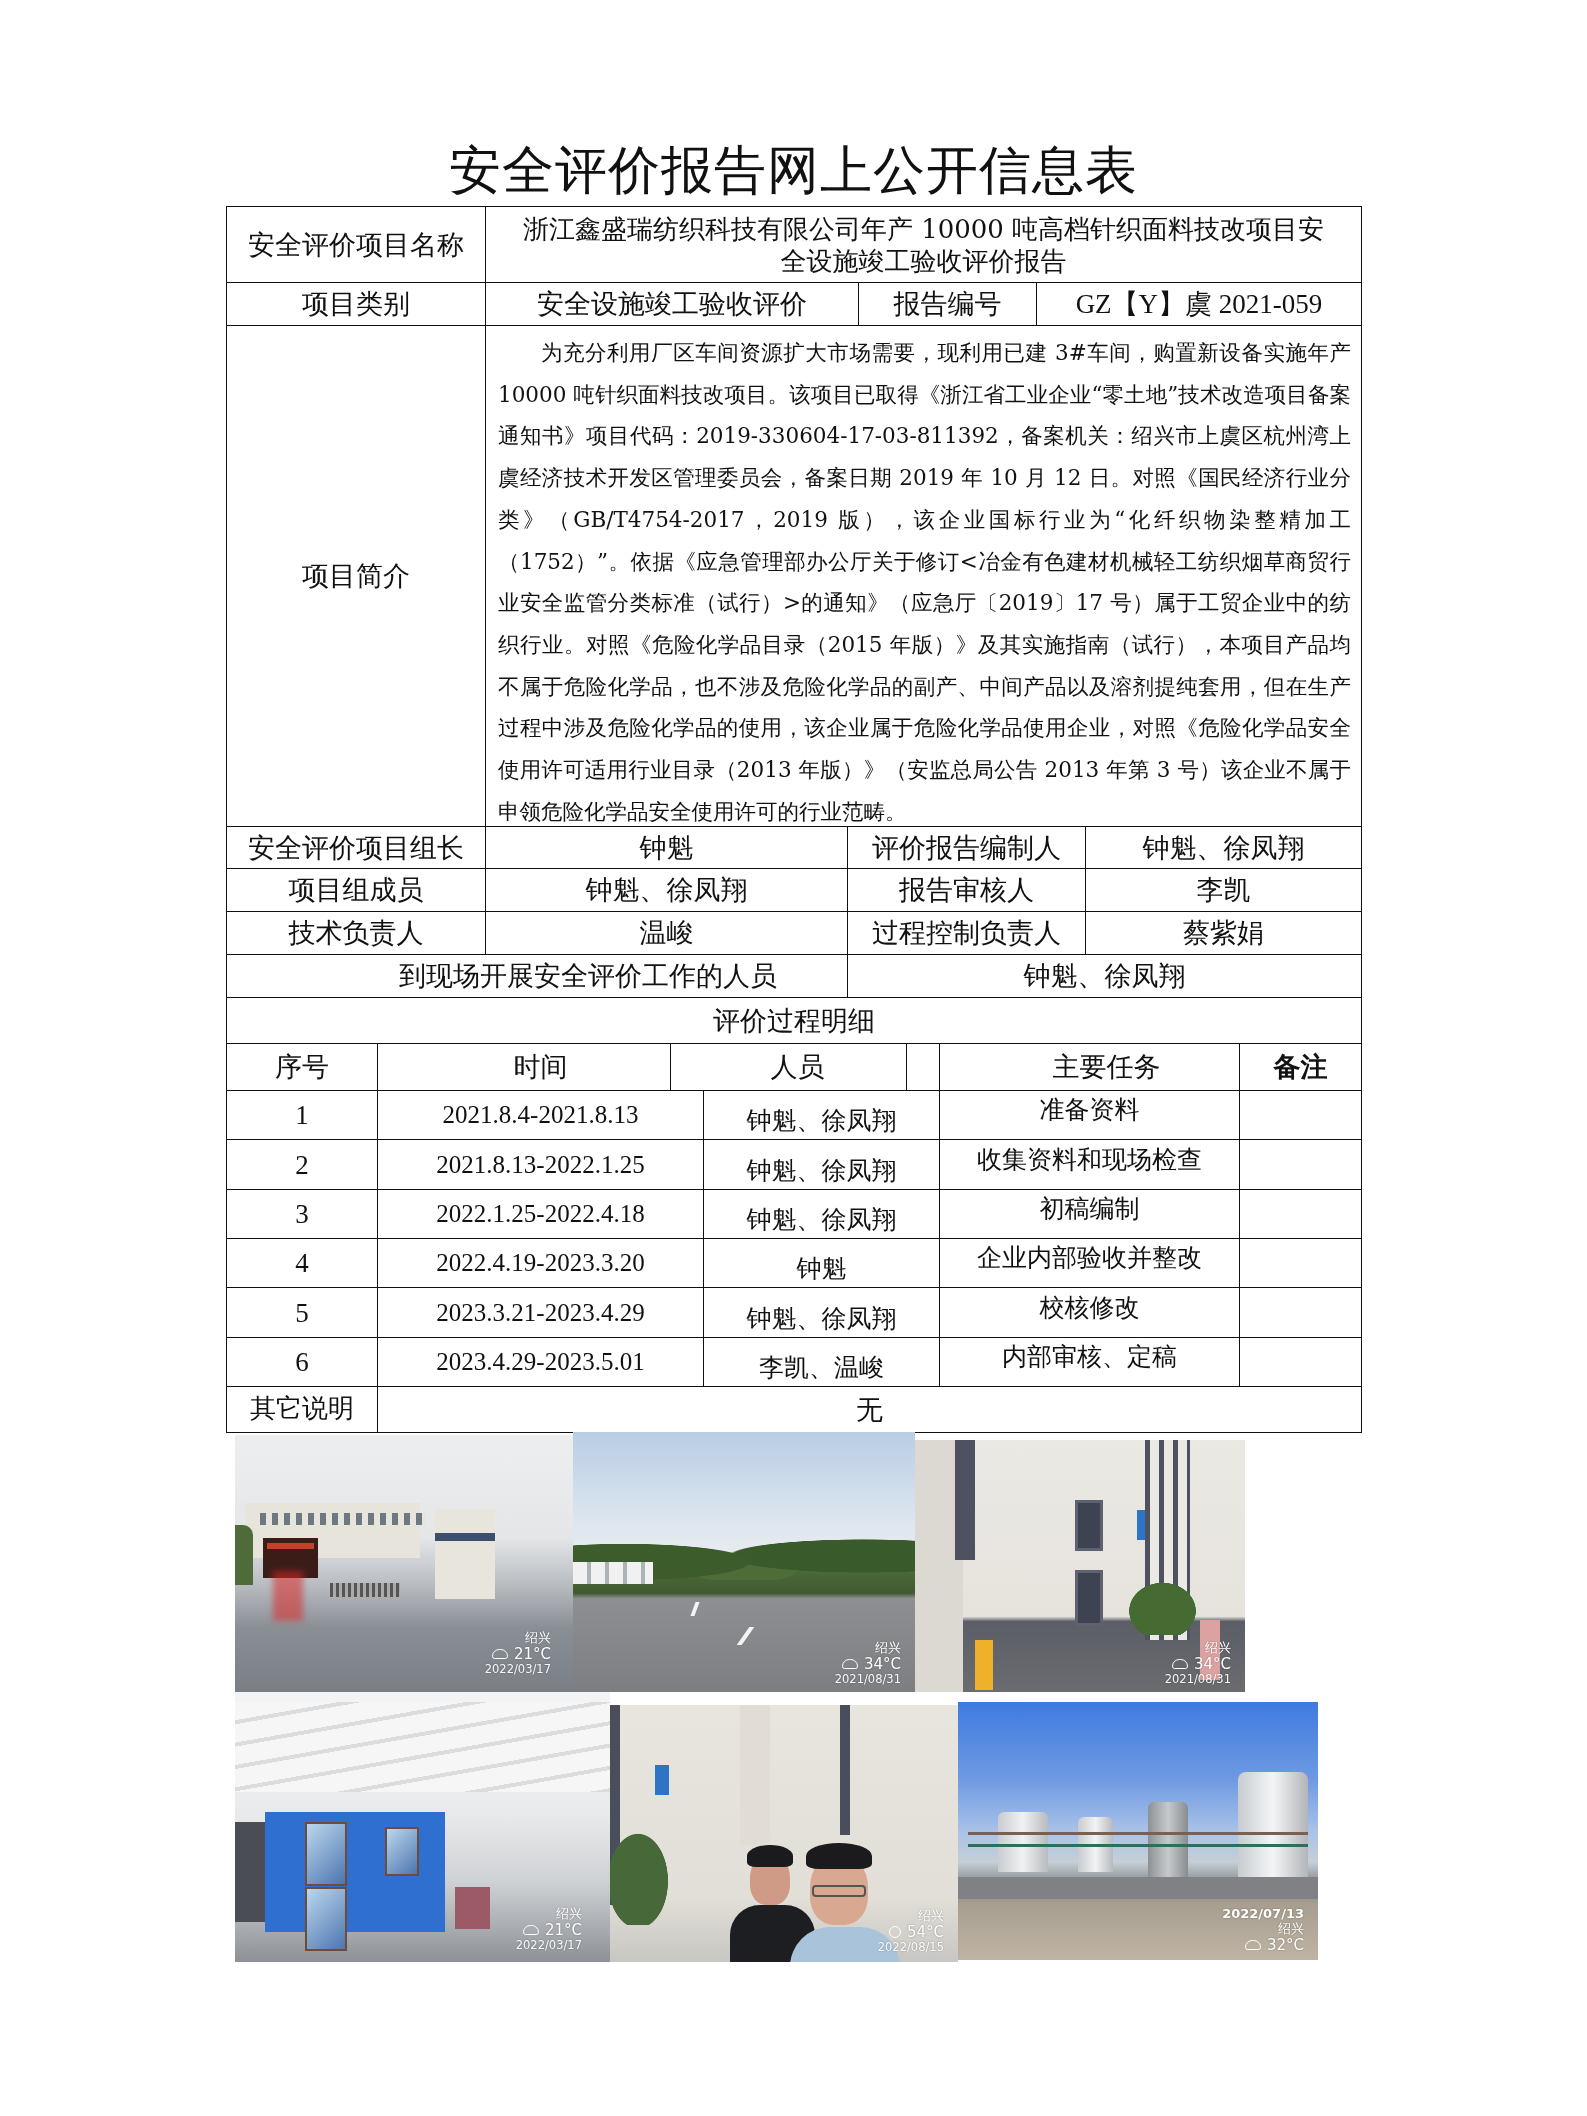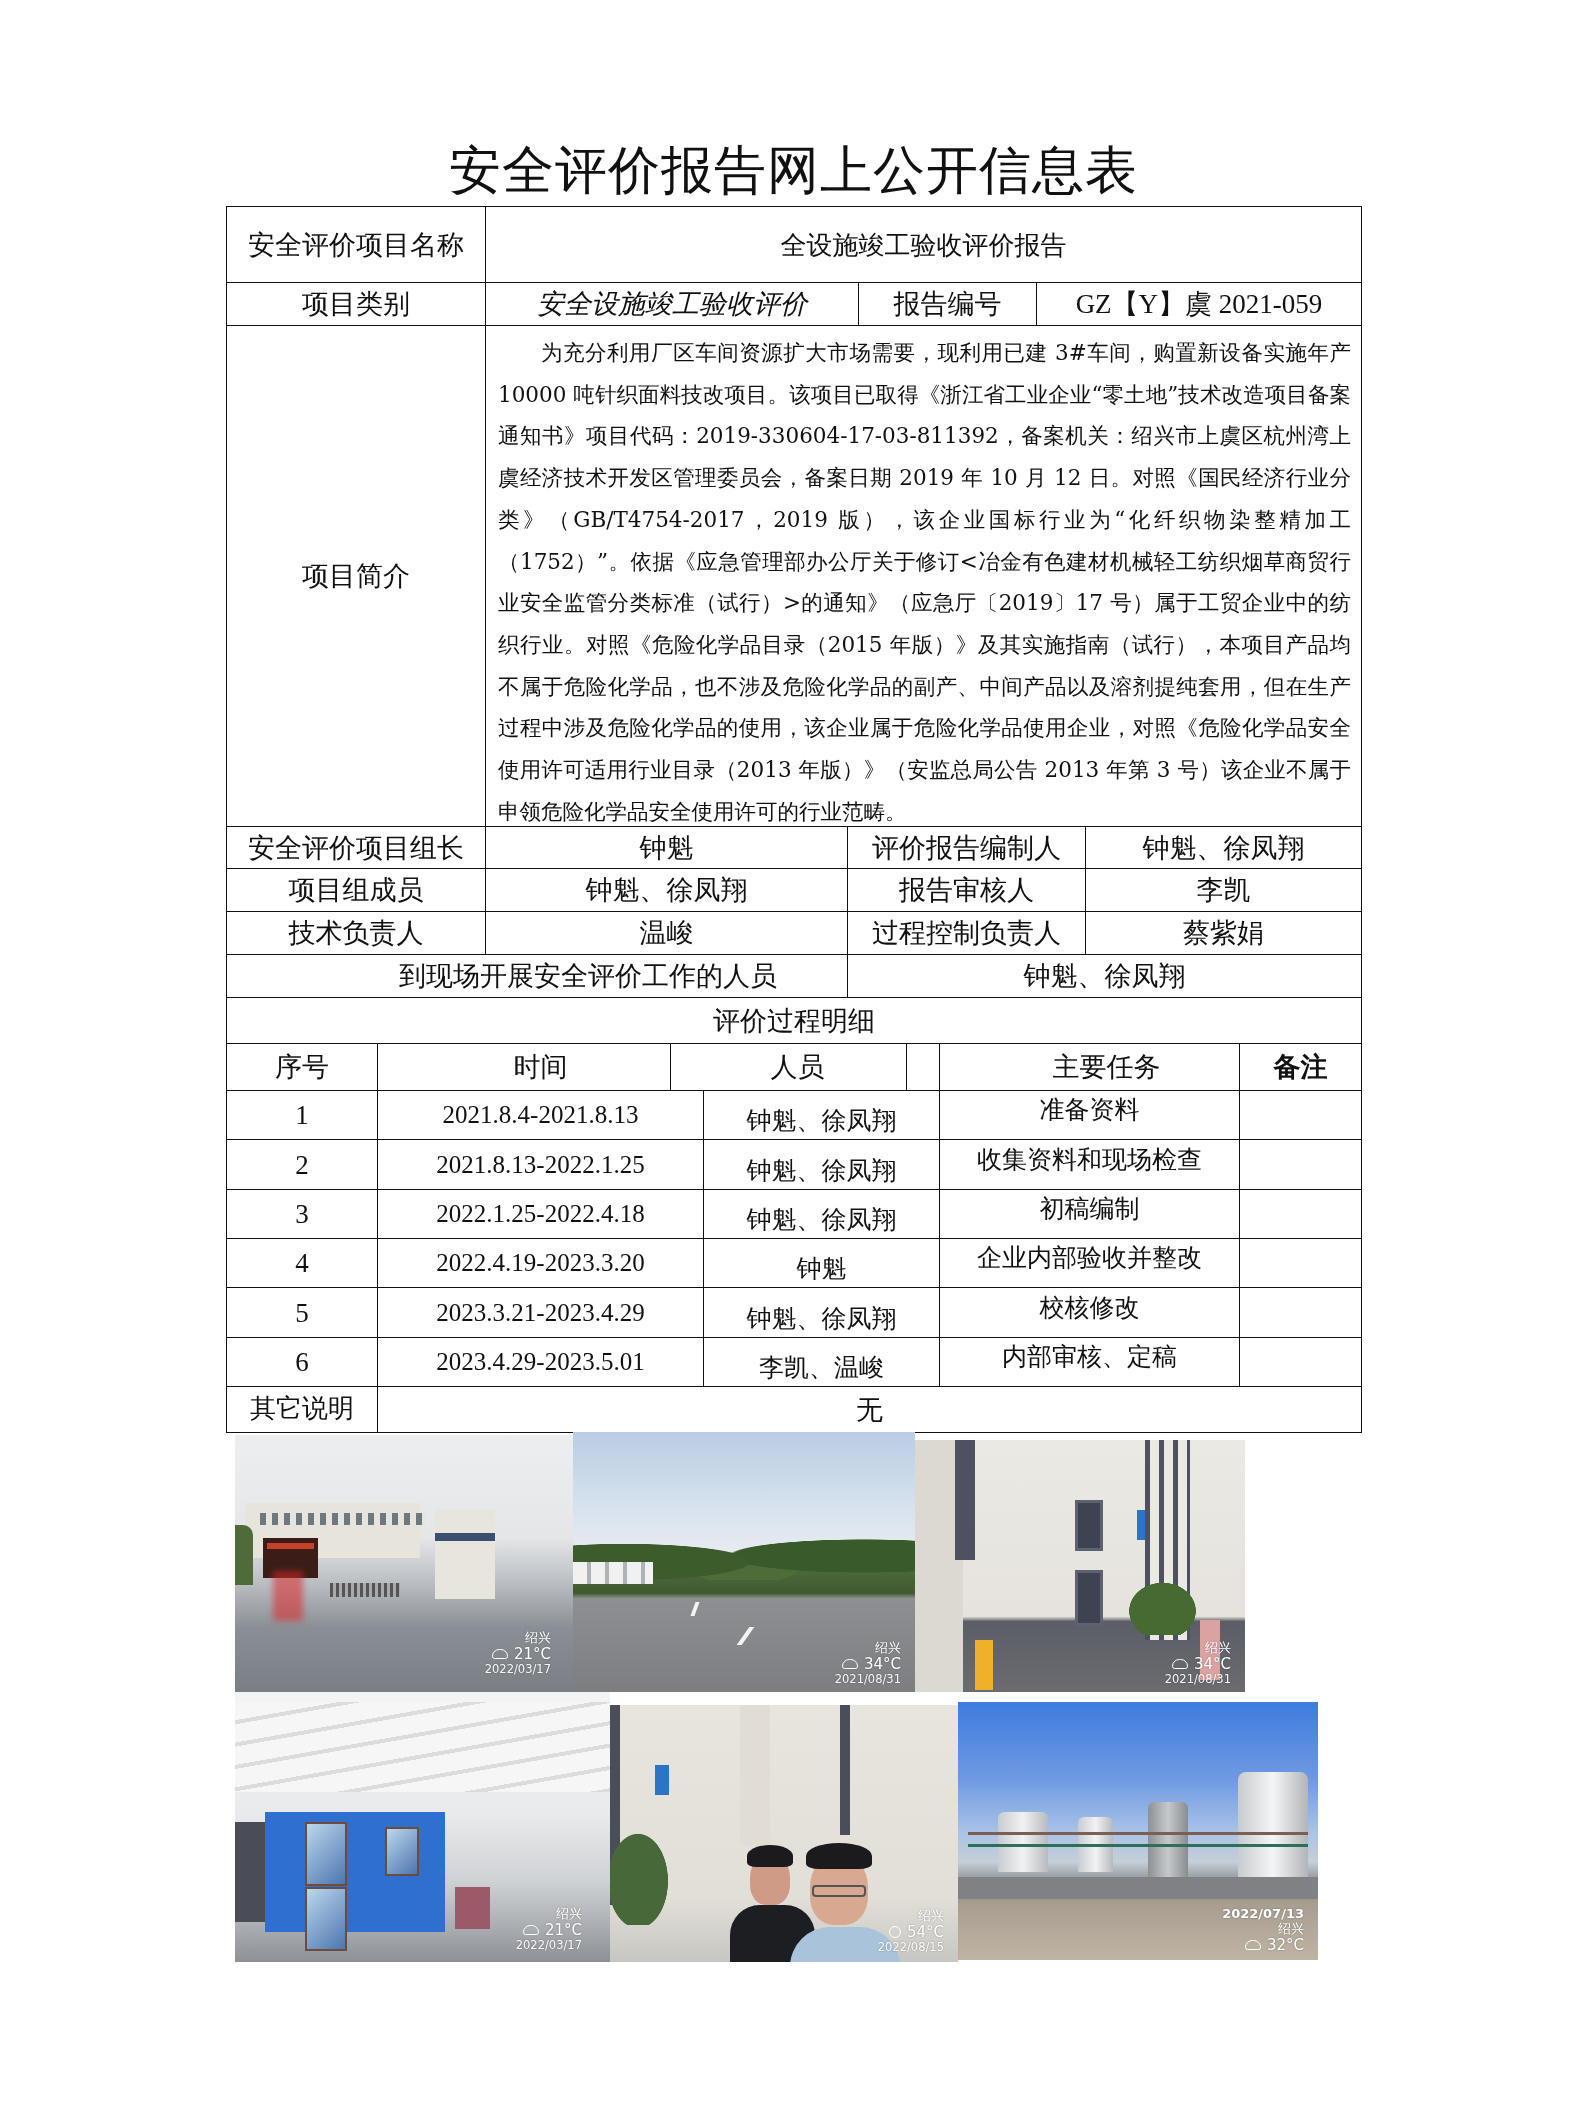--- a/index.html
+++ b/index.html
@@ -33,27 +33,28 @@
 </style>
 </head>
 <body>
 
 <div class="title">安全评价报告网上公开信息表</div>
 
 <div class="cell" style="left:226px; top:206px; width:260px; height:77px;">
   <span>安全评价项目名称</span>
 </div>
 <div class="cell" style="left:485px; top:206px; width:877px; height:77px; flex-direction:column; font-size:26px; line-height:32px; padding:0 8px;">
+  <span>浙江鑫盛瑞纺织科技有限公司年产 10000 吨高档针织面料技改项目安</span>
   <span>全设施竣工验收评价报告</span>
 </div>
 
 <div class="cell" style="left:226px; top:282px; width:260px; height:44px;">
   <span>项目类别</span>
 </div>
-<div class="cell" style="left:485px; top:282px; width:374px; height:44px;font-style:italic;">
+<div class="cell" style="left:485px; top:282px; width:374px; height:44px;">
   <span>安全设施竣工验收评价</span>
 </div>
 <div class="cell" style="left:858px; top:282px; width:179px; height:44px;">
   <span>报告编号</span>
 </div>
 <div class="cell" style="left:1036px; top:282px; width:326px; height:44px; font-family:'Liberation Serif','DejaVu Serif',serif; font-size:27px;">
   <span>GZ【Y】虞 2021-059</span>
 </div>
 
 <div class="cell" style="left:226px; top:325px; width:260px; height:502px;">

